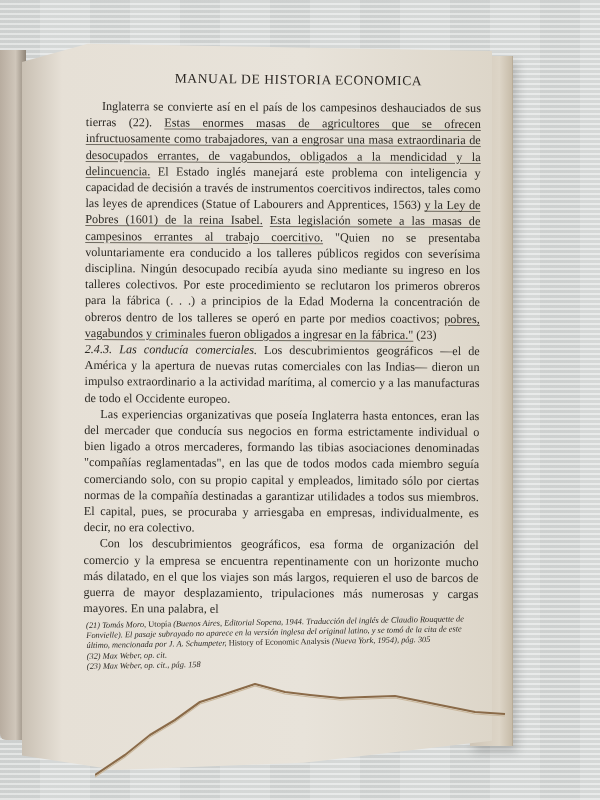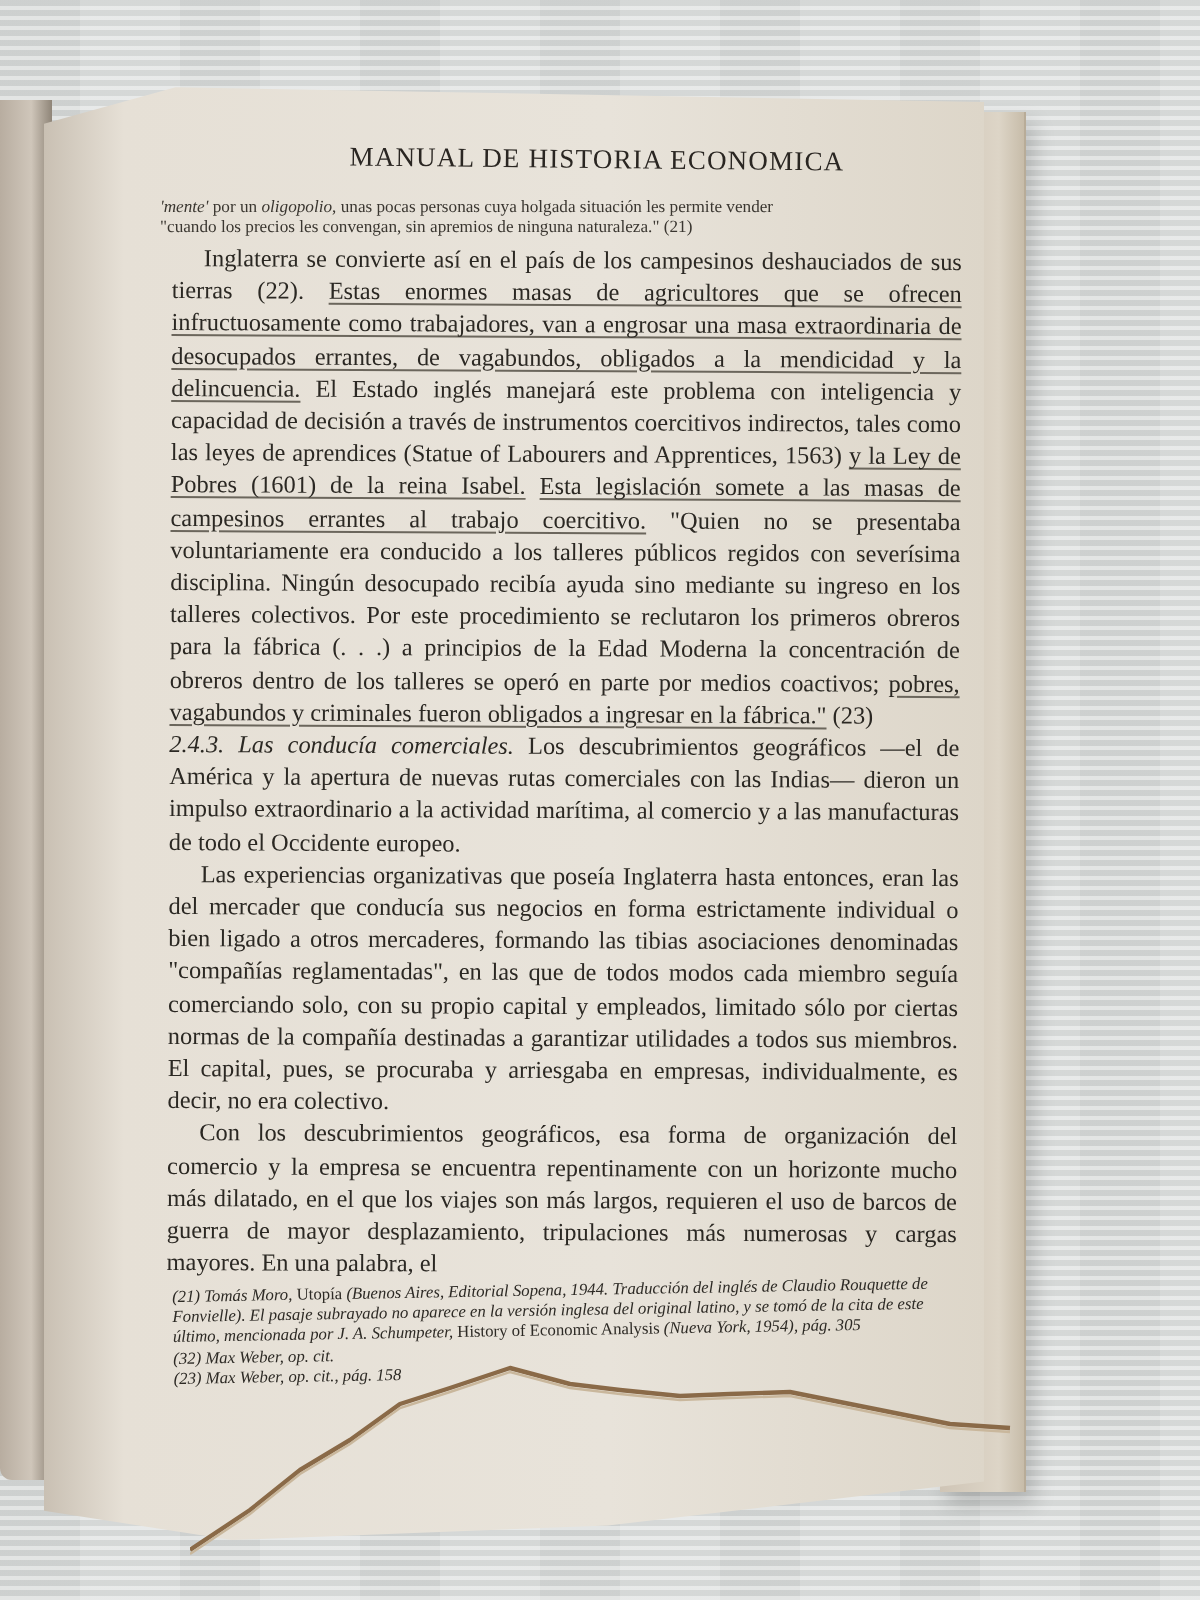--- a/index.html
+++ b/index.html
@@ -59,24 +59,20 @@
 </head>
 <body>
 
 <div class="left-page"></div>
 <div class="back-page"></div>
 <div class="page"></div>
 
 <div class="content">
   <div class="running-head">MANUAL DE HISTORIA ECONOMICA</div>
 
-  <div class="quote-tail">
-    <div><i>'mente'</i><span> por un </span><i>oligopolio</i><span>, unas pocas personas cuya holgada situación les permite vender</span></div>
-    <div>"cuando los precios les convengan, sin apremios de ninguna naturaleza." (21)</div>
-  </div>
 
   <div class="body-text">
     <p><span>Inglaterra se convierte así en el país de los campesinos deshauciados de sus tierras (22). </span><span class="ul">Estas enormes masas de agricultores que se ofrecen infructuosamente como trabajadores, van a engrosar una masa extraordinaria de desocupados errantes, de vagabundos, obligados a la mendicidad y la delincuencia.</span><span> El Estado inglés manejará este problema con inteligencia y capacidad de decisión a través de instrumentos coercitivos indirectos, tales como las leyes de aprendices (Statue of Labourers and Apprentices, 1563) </span><span class="ul">y la Ley de Pobres (1601) de la reina Isabel.</span><span> </span><span class="ul">Esta legislación somete a las masas de campesinos errantes al trabajo coercitivo.</span><span> "Quien no se presentaba voluntariamente era conducido a los talleres públicos regidos con severísima disciplina. Ningún desocupado recibía ayuda sino mediante su ingreso en los talleres colectivos. Por este procedimiento se reclutaron los primeros obreros para la fábrica (. . .) a principios de la Edad Moderna la concentración de obreros dentro de los talleres se operó en parte por medios coactivos; </span><span class="ul">pobres, vagabundos y criminales fueron obligados a ingresar en la fábrica."</span><span> (23)</span></p>
 
     <p class="noindent"><span class="sec-title">2.4.3.</span> <span class="sec-title">Las conducía comerciales.</span><span> Los descubrimientos geográficos —el de América y la apertura de nuevas rutas comerciales con las Indias— dieron un impulso extraordinario a la actividad marítima, al comercio y a las manufacturas de todo el Occidente europeo.</span></p>
 
     <p>Las experiencias organizativas que poseía Inglaterra hasta entonces, eran las del mercader que conducía sus negocios en forma estrictamente individual o bien ligado a otros mercaderes, formando las tibias asociaciones denominadas "compañías reglamentadas", en las que de todos modos cada miembro seguía comerciando solo, con su propio capital y empleados, limitado sólo por ciertas normas de la compañía destinadas a garantizar utilidades a todos sus miembros. El capital, pues, se procuraba y arriesgaba en empresas, individualmente, es decir, no era colectivo.</p>
     <p>Con los descubrimientos geográficos, esa forma de organización del comercio y la empresa se encuentra repentinamente con un horizonte mucho más dilatado, en el que los viajes son más largos, requieren el uso de barcos de guerra de mayor desplazamiento, tripulaciones más numerosas y cargas mayores. En una palabra, el</p>
   </div>
 

